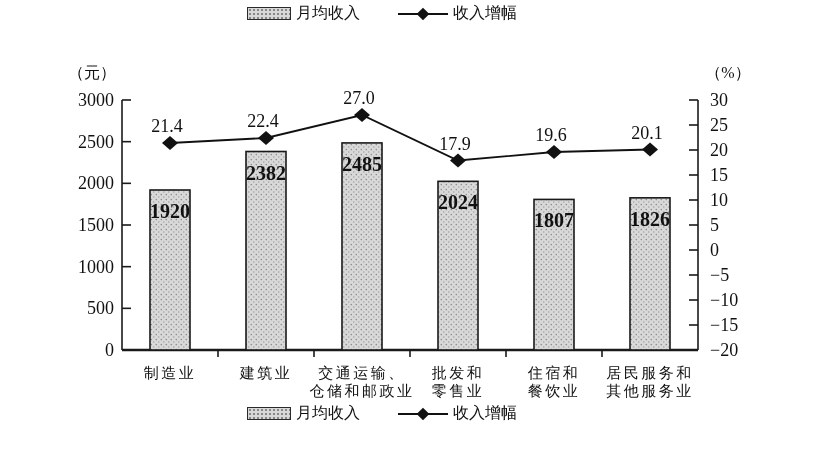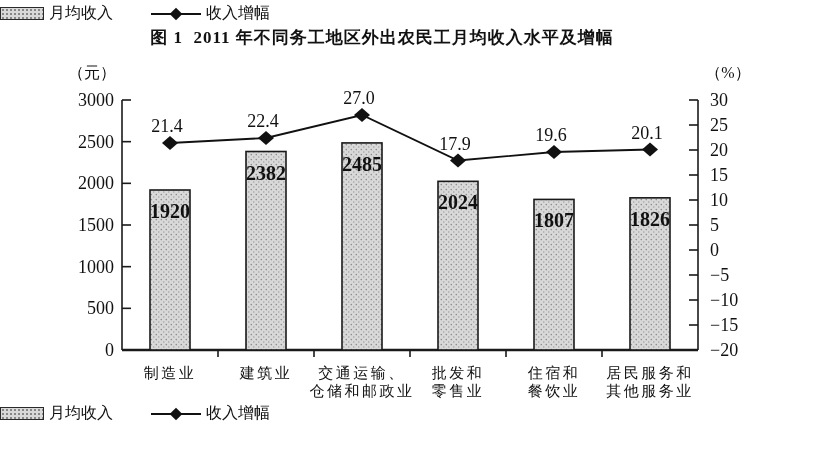--- a/index.html
+++ b/index.html
@@ -3,21 +3,21 @@
 <meta charset="utf-8">
 <style>
   html,body { margin:0; padding:0; background:#ffffff; }
   .page {
     position:relative; width:817px; height:460px; background:#ffffff;
     font-family:"Liberation Serif","DejaVu Serif",serif; color:#111;
     overflow:hidden;
   }
   .legend-row {
     position:absolute; left:0; width:764px;
-    display:flex; align-items:center; gap:38px;
+    display:flex; justify-content:center; align-items:center; gap:38px;
   }
   .legend-top { top:3px; }
   .legend-bottom { top:403px; }
   .legend-item { display:flex; align-items:center; gap:5px; font-size:16px; }
   .swatch-bar {
     display:inline-block; width:42px; height:11px;
     border:1.5px solid #2a2a2a; background-color:#d9d9d9;
     background-image:radial-gradient(#878787 0.8px, transparent 0.9px);
     background-size:4px 4px;
   }
@@ -62,21 +62,20 @@
     </div>
     <div class="legend-item">
       <span class="swatch-line">
         <span class="hline"></span>
         <span class="diamond-glyph"></span>
       </span>
       <span>收入增幅</span>
     </div>
   </div>
 
-  <div class="caption caption-1">图 1  2011 年不同务工地区外出农民工月均收入水平及增幅</div>
 
   <svg id="chart" width="817" height="356" viewBox="0 0 817 356" xmlns="http://www.w3.org/2000/svg">
     <defs>
       <pattern id="stipple" width="5" height="5" patternUnits="userSpaceOnUse">
         <rect width="5" height="5" fill="#d9d9d9"></rect>
         <circle cx="1.3" cy="1.6" r="0.8" fill="#8c8c8c"></circle>
         <circle cx="3.8" cy="4.0" r="0.7" fill="#9a9a9a"></circle>
       </pattern>
     </defs>
   <line x1="122" y1="52" x2="122" y2="302" class="axis"></line>

